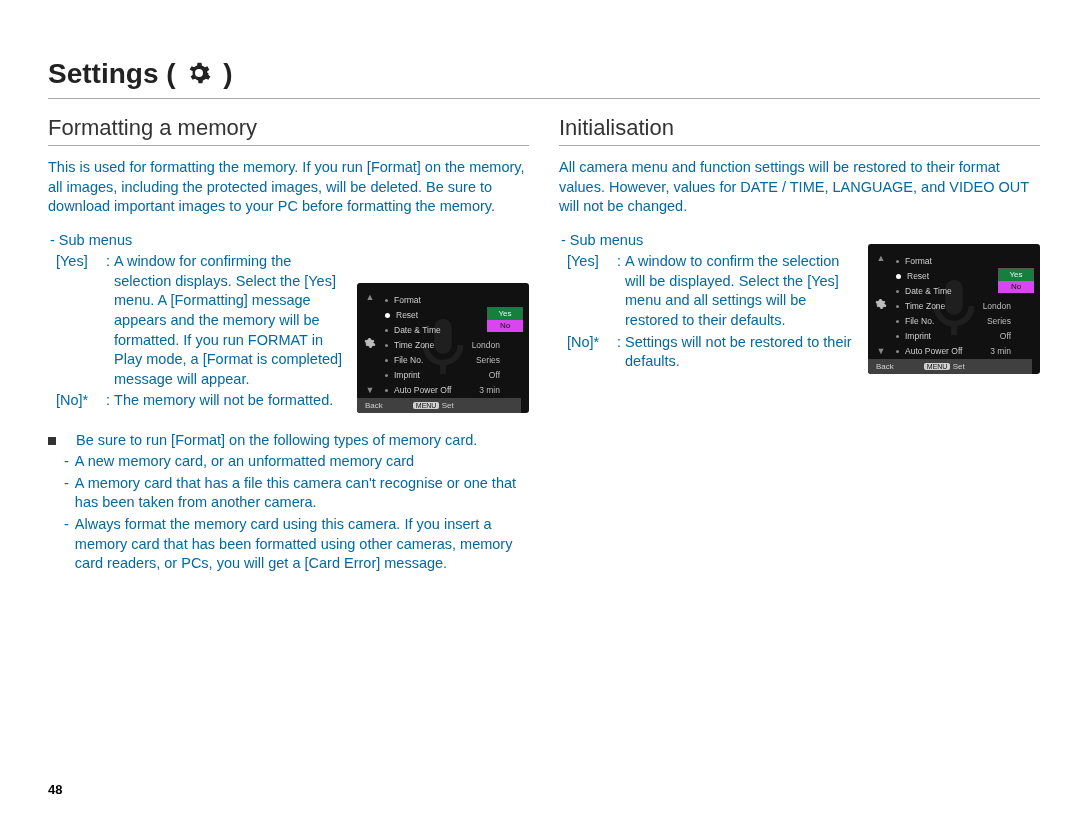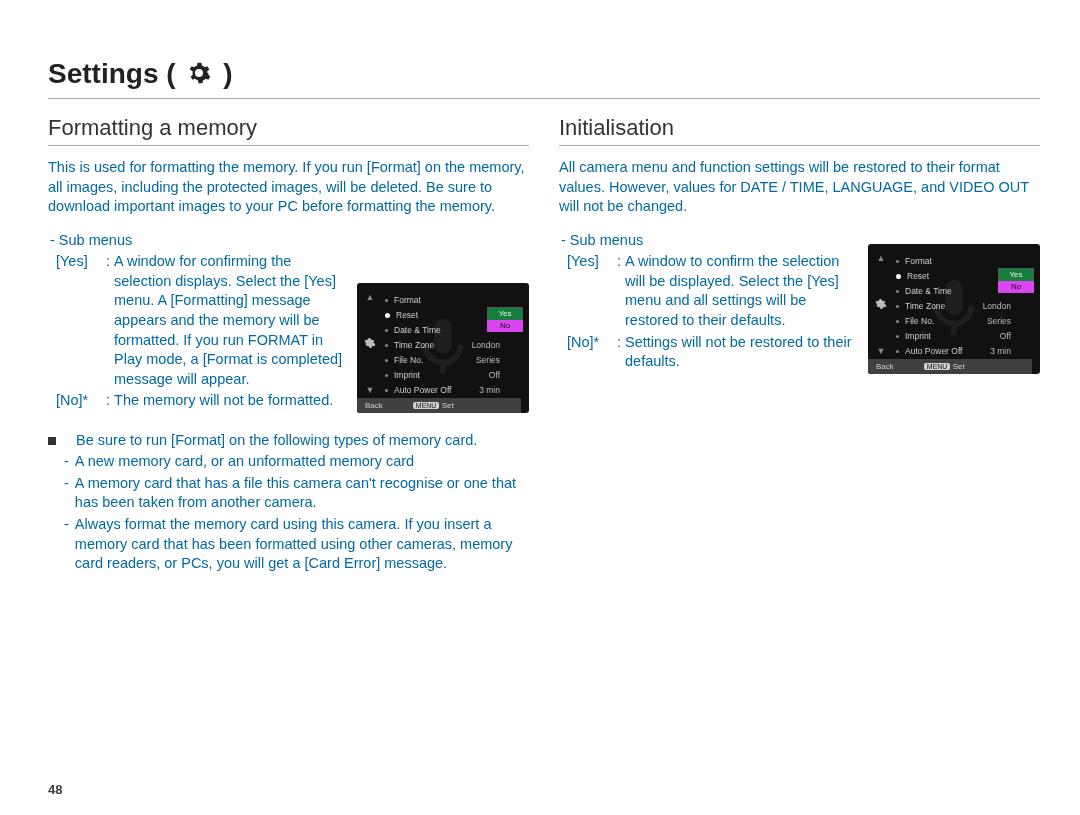--- a/index.html
+++ b/index.html
@@ -174,21 +174,21 @@
     display:flex; align-items:center; justify-content:center;
     opacity:.25;
   }
 
   .page-num {
     position: absolute;
     left: 48px;
     bottom: 26px;
     font-size: 13px;
     font-weight: 700;
-    color: #404040;
+    color: #000000;
   }
 </style>
 </head>
 <body>
 
 <div class="page">
 
   <div class="page-title-row">
     <span class="page-title">
       <span>Settings</span><span class="paren"> ( </span><span class="gear">

